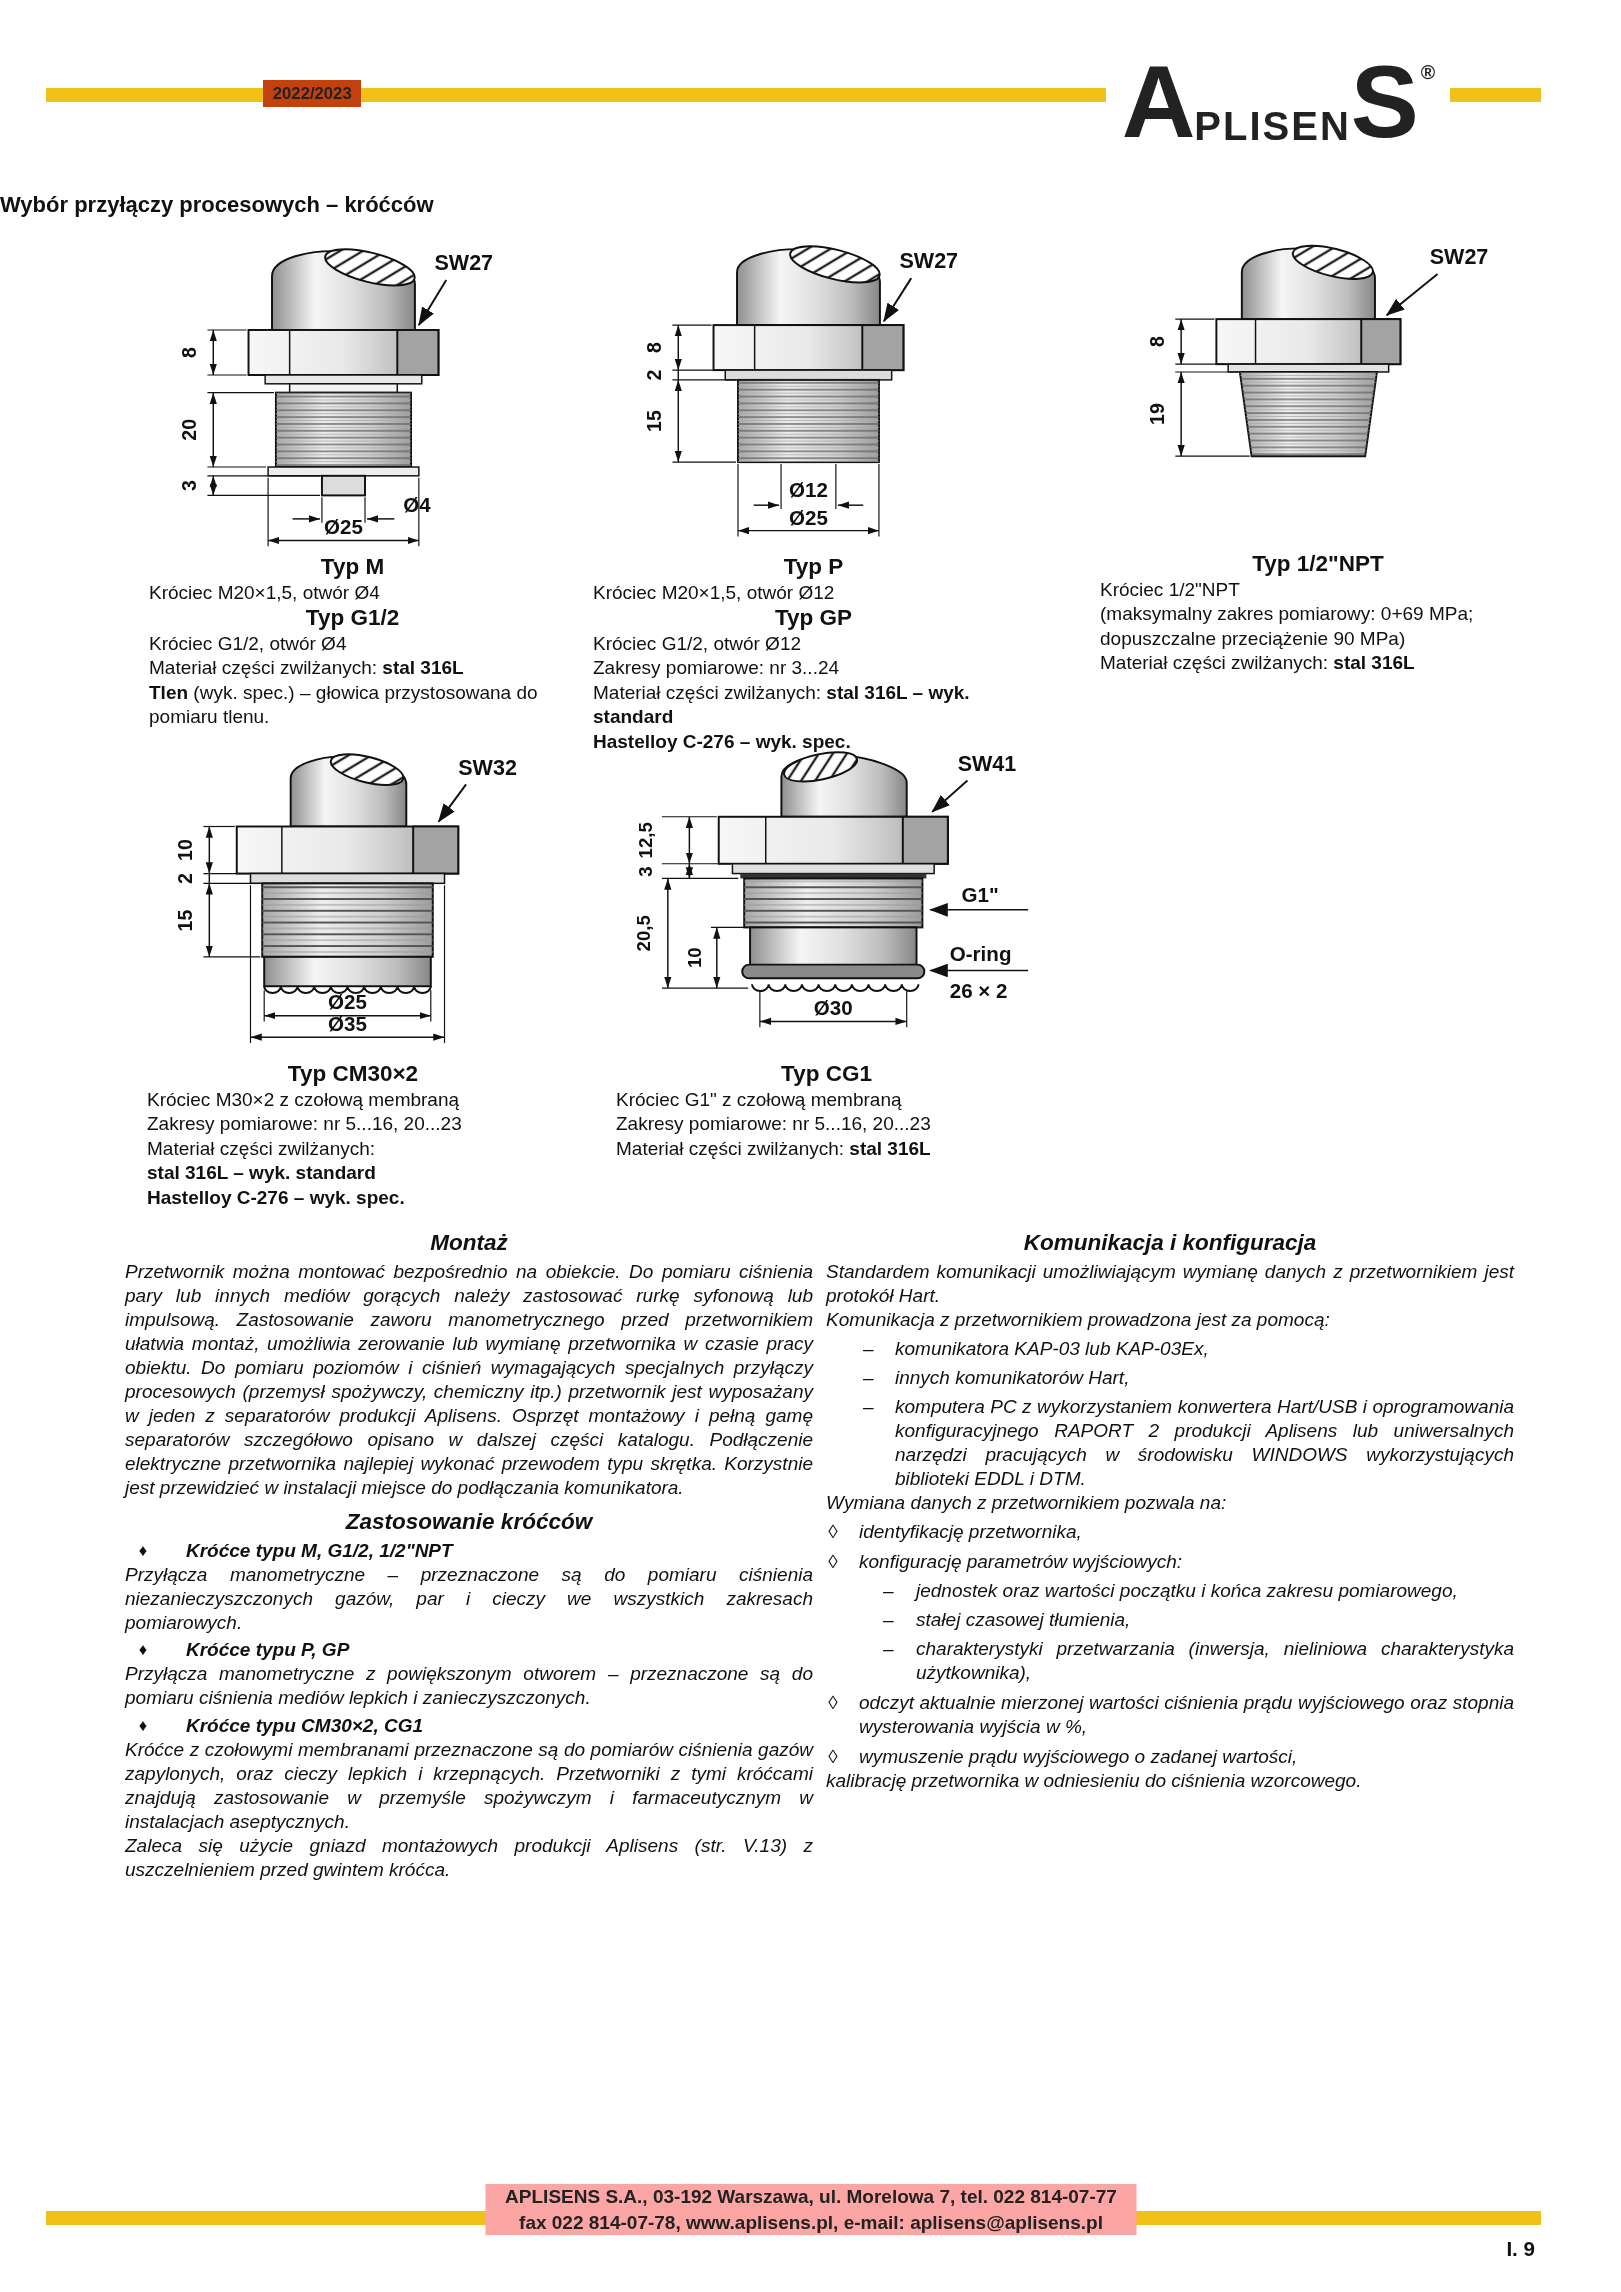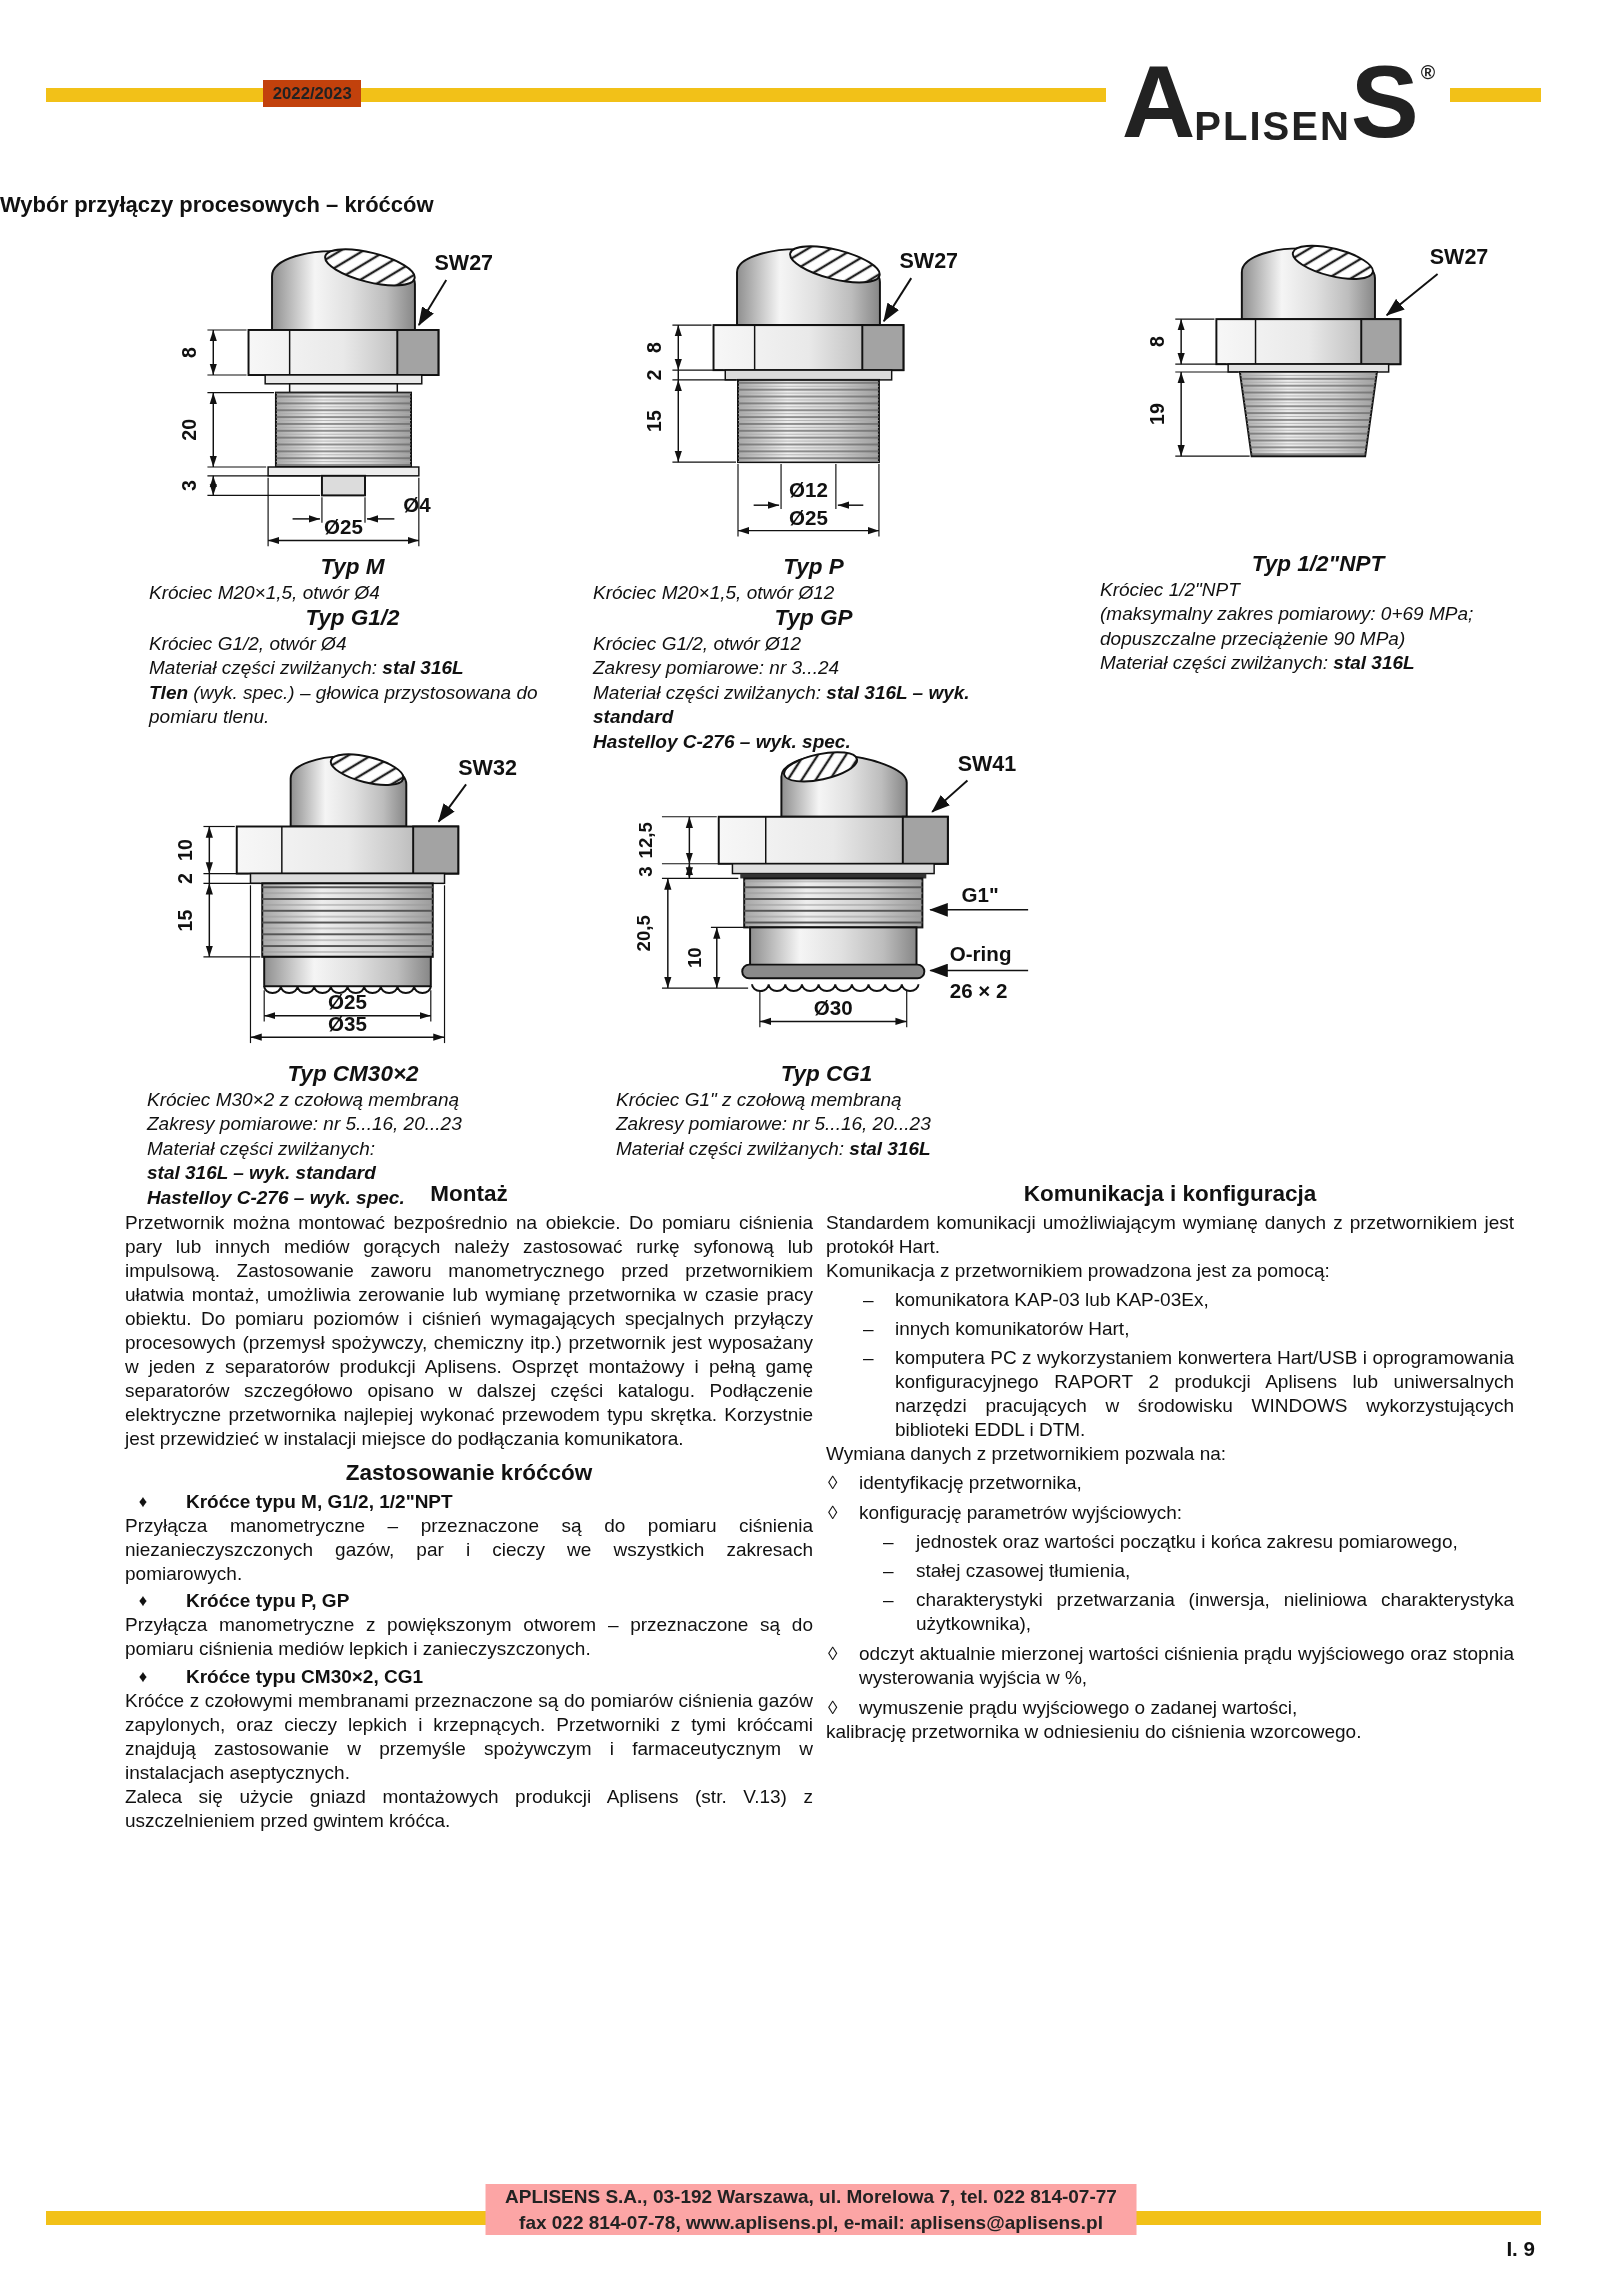--- a/index.html
+++ b/index.html
@@ -15,26 +15,26 @@
   .logo .la,.logo .ls{font-size:102px;line-height:0.78;}
   .logo .lm{font-size:40px;line-height:0.82;letter-spacing:2px;}
   .logo .lr{font-size:19.6px;line-height:1;align-self:flex-start;margin-left:2.9px;}
   
   .title{position:absolute;left:0;top:192px;width:1621px;text-align:left;
          font-size:22px;font-weight:bold;}
   
   .drw{position:absolute;}
   svg text{font-family:"Liberation Sans",sans-serif;font-weight:bold;fill:#111;}
   
-  .cap{position:absolute;font-size:19px;line-height:24.5px;font-style:italic;}
+  .cap{position:absolute;font-size:19px;line-height:24.5px;}
   .cap .t{font-weight:bold;font-size:22.5px;text-align:center;margin:1px 0;}
   .b{font-weight:bold;}
   
-  .col{position:absolute;top:1182px;width:688px;font-size:19px;line-height:24px;
-       text-align:justify;}
+  .col{position:absolute;top:1231px;width:688px;font-size:19px;line-height:24px;
+       text-align:justify;font-style:italic;}
   .col h3{text-align:center;font-size:22.5px;font-weight:bold;margin:0 0 4.9px 0;}
   .col h3.h2{margin-top:9.8px;}
   .col p{margin:0;}
   .bullet-head{font-weight:bold;position:relative;padding-left:61px;text-align:left;margin-top:3.9px;}
   .bullet-head .mk{position:absolute;left:13.7px;top:0;font-size:16.7px;}
   .k-dash{position:relative;padding-left:69px;margin-top:4.9px;}
   .k-dash .mk{position:absolute;left:37px;top:0;}
   .k-dia{position:relative;padding-left:33px;margin-top:5.9px;}
   .k-dia .mk{position:absolute;left:2px;top:0;}
   .k-sub{position:relative;padding-left:90px;margin-top:4.9px;}

